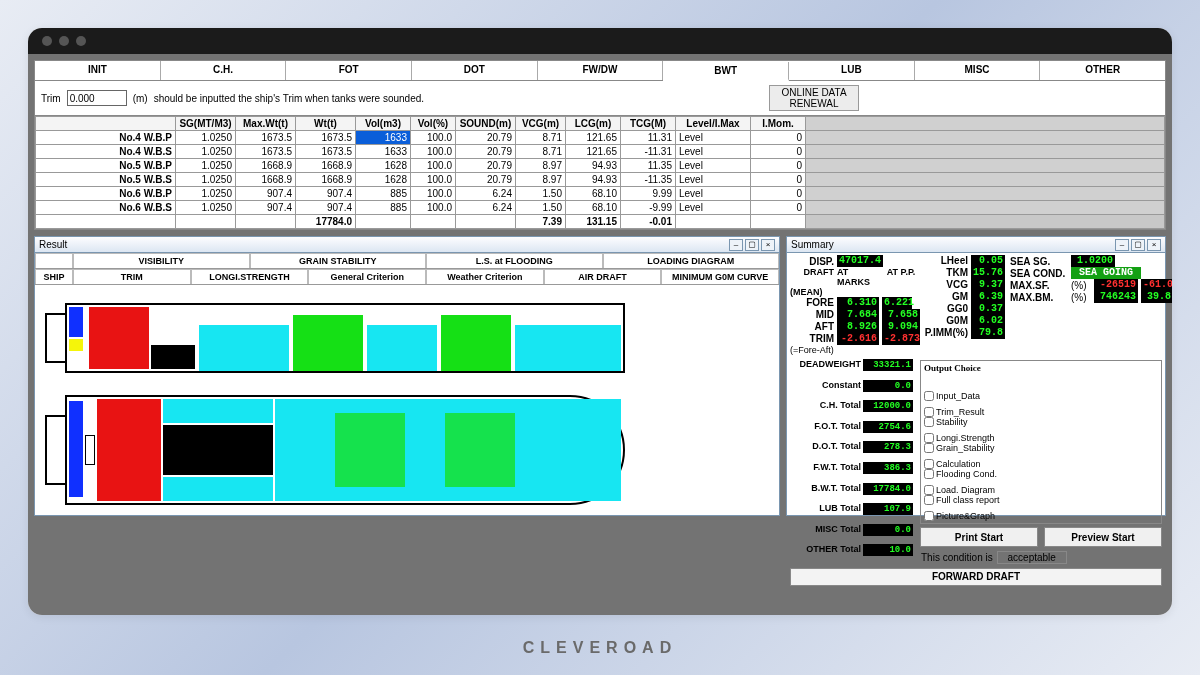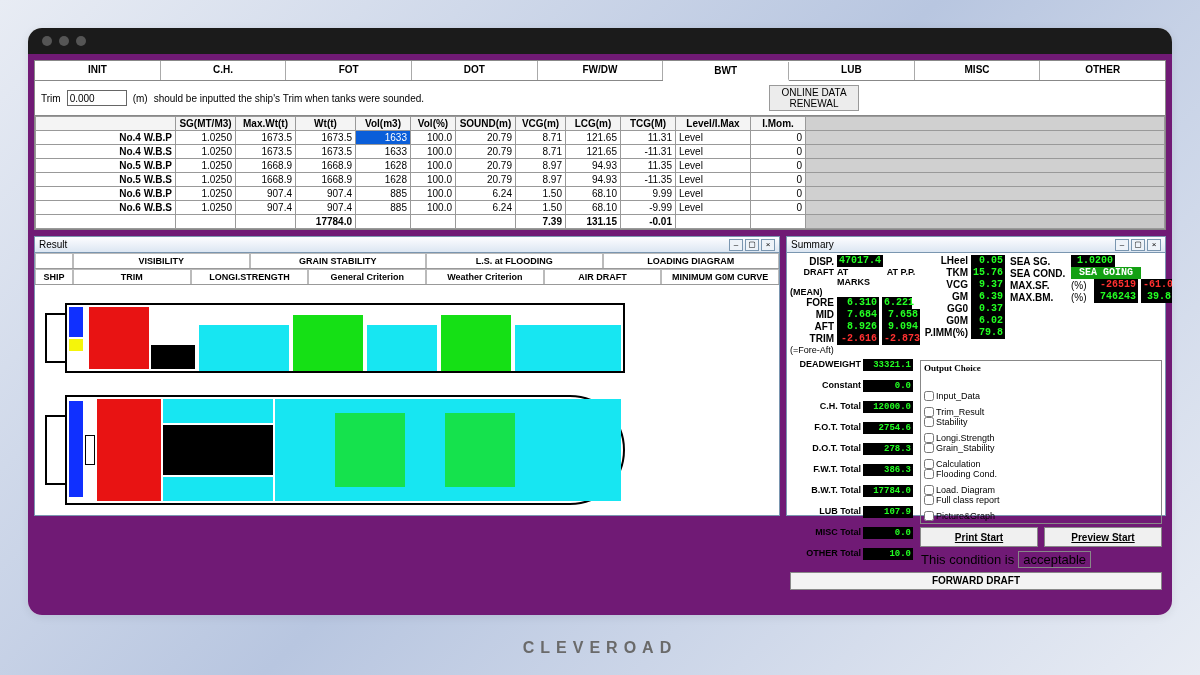--- a/index.html
+++ b/index.html
@@ -11,21 +11,21 @@
     position: relative;
     overflow: hidden;
   }
   .frame {
     position: absolute; top: 28px; left: 28px; right: 28px; bottom: 60px;
     background: #fff; border-radius: 14px; overflow: hidden;
     box-shadow: 0 2px 10px rgba(0,0,0,.08);
   }
   .titlebar { height: 26px; background: #1b1b1b; display:flex; align-items:center; padding-left:14px; gap:7px;}
   .dot{width:10px;height:10px;border-radius:50%;background:#555;}
-  .app { position:absolute; top:26px; left:0; right:0; bottom:0; background:#701a75; padding:6px; }
+  .app { position:absolute; top:26px; left:0; right:0; bottom:0; background:#737373; padding:6px; }
 
   .tabs { display:flex; border:1px solid #888; background:#fff; }
   .tabs .tab { flex:1; text-align:center; padding:3px 0; border-right:1px solid #aaa; font-weight:bold; cursor:pointer;}
   .tabs .tab:last-child{border-right:none;}
   .tabs .tab.active { background:#fff; border-bottom:2px solid #fff; position:relative; top:1px;}
 
   .trimrow { display:flex; align-items:center; gap:6px; padding:4px 6px; background:#fff; border:1px solid #888; border-top:none;}
   .trimrow input { width:60px; height:16px; border:1px solid #666; font-size:10px; padding:0 2px;}
   .renewbtn { margin-left:auto; margin-right:300px; width:90px; height:26px; border:1px solid #999; background:#ececec; font-size:10px; text-align:center; display:flex;align-items:center;justify-content:center; line-height:1.1;}
 
@@ -78,24 +78,24 @@
 
   .wtotals{display:grid;grid-template-columns:70px 50px;gap:1px 2px;font-size:9px;padding:2px 4px;}
   .wtotals .l{font-weight:bold;text-align:right;}
 
   .outchoice{border:1px solid #888;margin:3px;padding:2px 3px;font-size:9px;}
   .outchoice .t{font-weight:bold;margin-bottom:18px;font-family:Liberation Serif, serif;}
   .outchoice .row{display:flex;gap:6px;flex-direction:column;}
   .outchoice label{display:flex;align-items:center;gap:2px;white-space:nowrap;flex:1;}
   .outchoice input{width:10px;height:10px;}
 
-  .btns{display:flex;gap:6px;justify-content:space-around;margin:2px 3px;text-decoration:underline;}
+  .btns{display:flex;gap:6px;justify-content:space-around;margin:2px 3px;}
   .btns button{flex:1;height:20px;border:1px solid #888;background:#f0f0f0;font-size:10px;font-weight:bold;}
 
-  .condrow{display:flex;align-items:center;gap:4px;font-size:13px;padding:2px 4px;}
+  .condrow{display:flex;align-items:center;gap:4px;font-size:10px;padding:2px 4px;}
   .condrow .val{border:1px solid #888;padding:0 4px;min-width:70px;text-align:center;}
 
   .fwdbtn{display:block;margin:2px 3px;height:18px;border:1px solid #888;background:#f3f3f3;text-align:center;font-weight:bold;font-size:10px;line-height:16px;width:calc(100% - 6px);}
 
   .branding{position:absolute;bottom:18px;left:0;right:0;text-align:center;font-size:16px;letter-spacing:6px;color:#6a6a6a;font-weight:600;}
 
   .sumcols{display:flex;gap:4px;padding:2px 3px;}
   .sumcols .col{flex:0 0 auto;}
 </style>
 </head>

